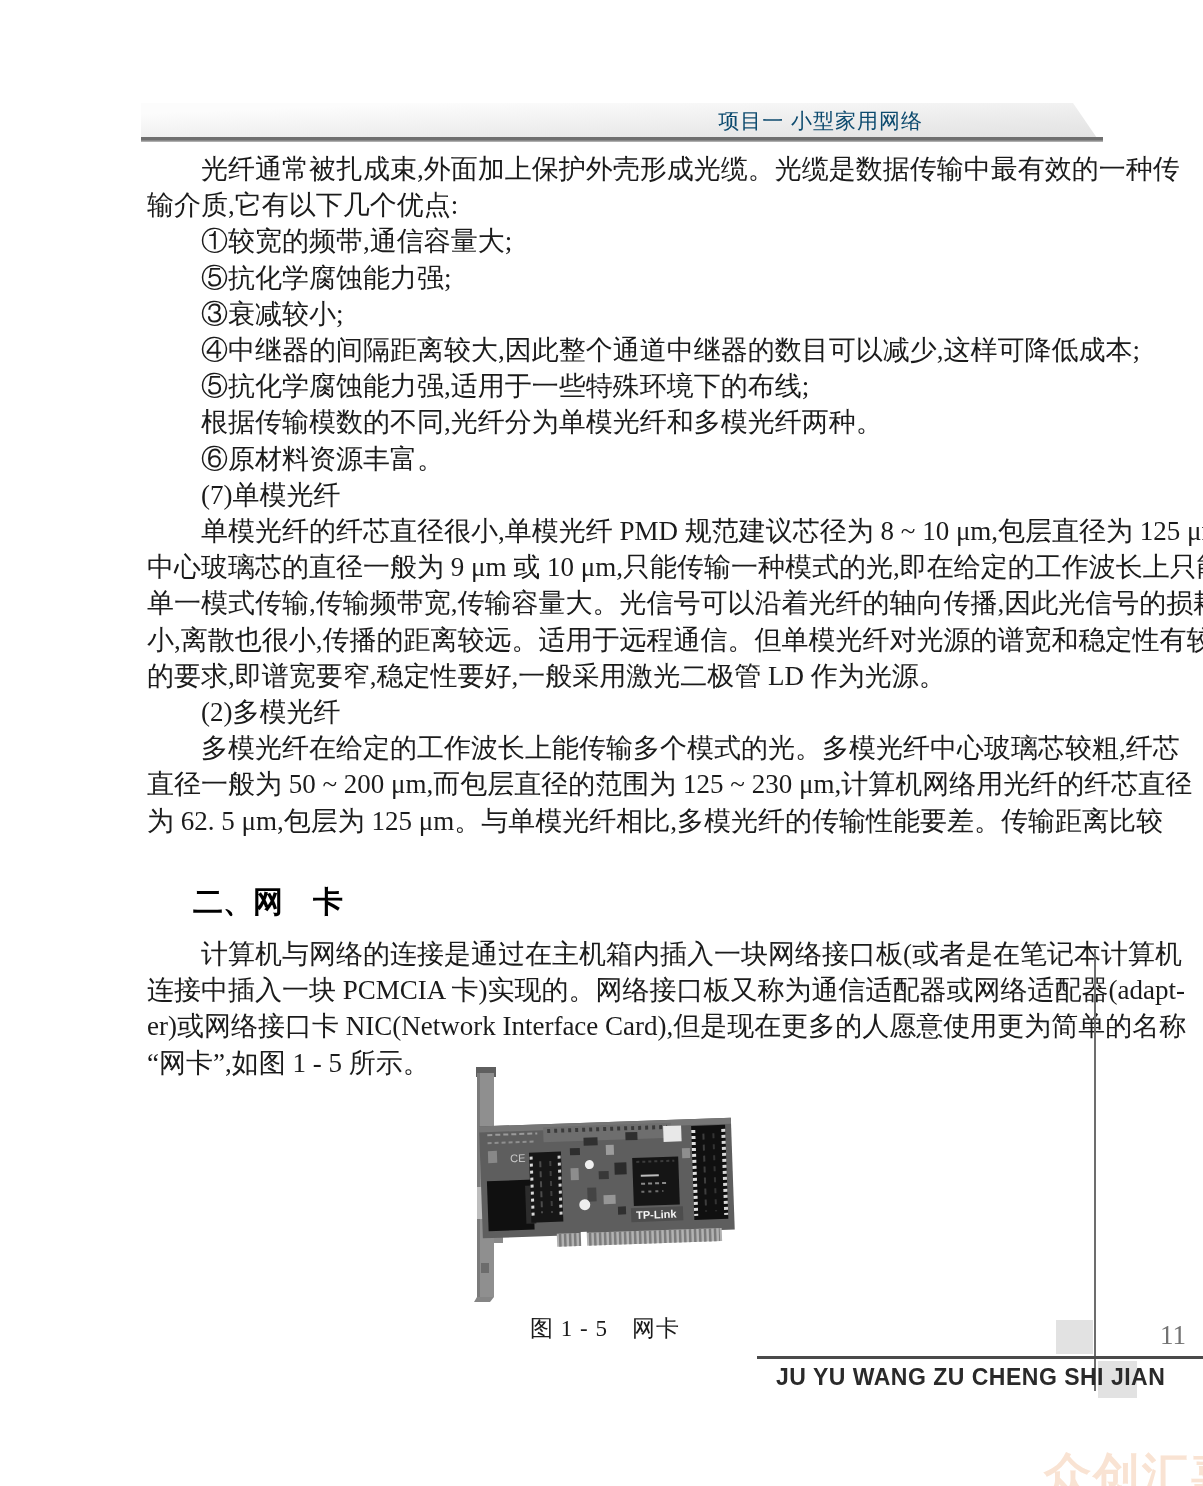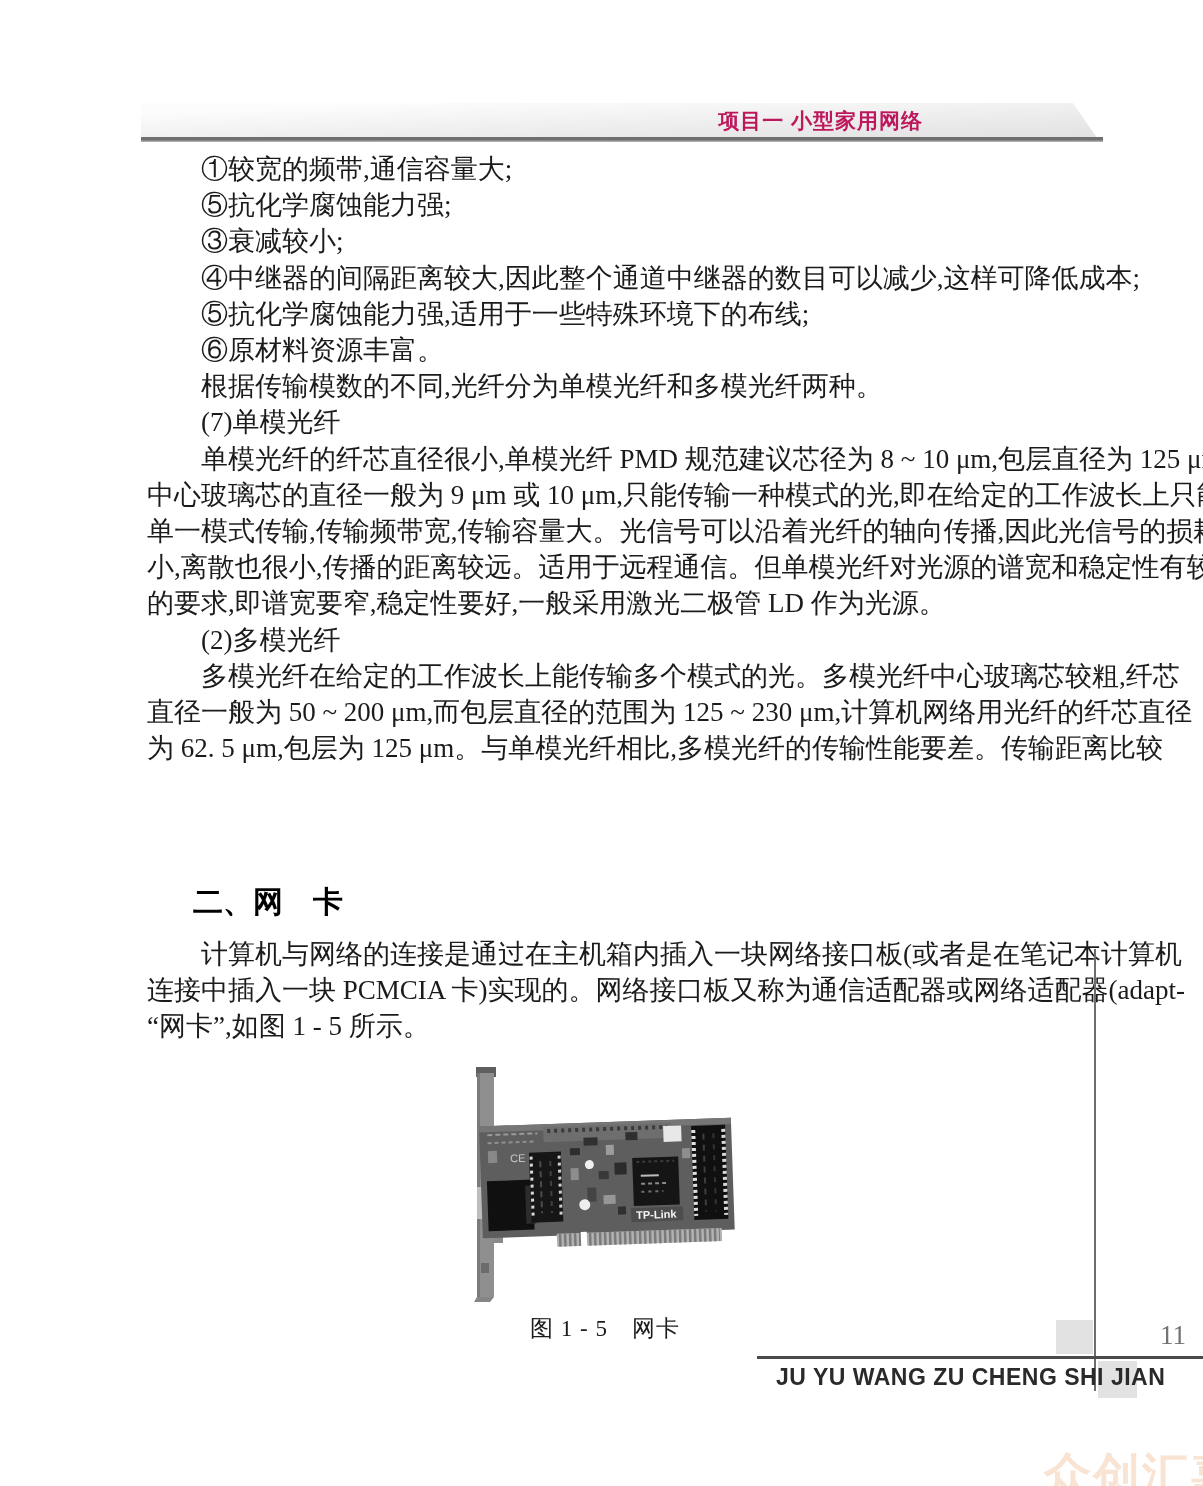--- a/index.html
+++ b/index.html
@@ -12,21 +12,21 @@
   
   .header-band{
     left:141px;top:103px;width:956px;height:35px;
     background:linear-gradient(178deg,#fcfcfc 15%,#eaeaea 70%,#e2e2e2 100%);
     clip-path:polygon(0 0,932px 0,956px 35px,0 35px);
   }
   .header-title{
     left:141px;top:103px;width:782px;height:35px;
     line-height:35px;text-align:right;
     font-family:"Liberation Sans","DejaVu Sans",sans-serif;
-    font-size:21px;color:#be185d;letter-spacing:1px;font-weight:bold;
+    font-size:21px;color:#0c4a6e;letter-spacing:1px;
   }
   .header-rule{
     left:141px;top:137px;width:962px;height:5px;
     background:linear-gradient(180deg,#6f6f6f 55%,#c0c0c0 100%);
   }
   
   .text-col{
     left:147px;width:930px;
     font-size:27px;line-height:36.2px;color:#1b1b1b;
   }
@@ -69,39 +69,43 @@
 </style>
 </head>
 <body>
 
 <div class="abs header-band"></div>
 <div class="abs header-title">项目一 小型家用网络</div>
 <div class="abs header-rule"></div>
 
 <div class="abs text-col sec1">
     <div>
+      <div class="line first">光纤通常被扎成束,外面加上保护外壳形成光缆。光缆是数据传输中最有效的一种传</div>
+      <div class="line">输介质,它有以下几个优点:</div>
+    </div>
+    <div>
       <div class="line first">①较宽的频带,通信容量大;</div>
     </div>
     <div>
       <div class="line first">⑤抗化学腐蚀能力强;</div>
     </div>
     <div>
       <div class="line first">③衰减较小;</div>
     </div>
     <div>
       <div class="line first">④中继器的间隔距离较大,因此整个通道中继器的数目可以减少,这样可降低成本;</div>
     </div>
     <div>
       <div class="line first">⑤抗化学腐蚀能力强,适用于一些特殊环境下的布线;</div>
     </div>
     <div>
+      <div class="line first">根据传输模数的不同,光纤分为单模光纤和多模光纤两种。</div>
+    </div>
+    <div>
       <div class="line first">⑥原材料资源丰富。</div>
-    </div>
-    <div>
-      <div class="line first">根据传输模数的不同,光纤分为单模光纤和多模光纤两种。</div>
     </div>
     <div>
       <div class="line first">(7)单模光纤</div>
     </div>
     <div>
       <div class="line first">单模光纤的纤芯直径很小,单模光纤 PMD 规范建议芯径为 8 ~ 10 μm,包层直径为 125 μm。</div>
       <div class="line">中心玻璃芯的直径一般为 9 μm 或 10 μm,只能传输一种模式的光,即在给定的工作波长上只能以</div>
       <div class="line">单一模式传输,传输频带宽,传输容量大。光信号可以沿着光纤的轴向传播,因此光信号的损耗很</div>
       <div class="line">小,离散也很小,传播的距离较远。适用于远程通信。但单模光纤对光源的谱宽和稳定性有较高</div>
       <div class="line">的要求,即谱宽要窄,稳定性要好,一般采用激光二极管 LD 作为光源。</div>
@@ -115,20 +119,21 @@
       <div class="line">为 62. 5 μm,包层为 125 μm。与单模光纤相比,多模光纤的传输性能要差。传输距离比较</div>
     </div>
   </div>
 
 <div class="abs section-heading">二、网　卡</div>
 
 <div class="abs text-col sec2">
     <div>
       <div class="line first">计算机与网络的连接是通过在主机箱内插入一块网络接口板(或者是在笔记本计算机</div>
       <div class="line">连接中插入一块 PCMCIA 卡)实现的。网络接口板又称为通信适配器或网络适配器(adapt-</div>
+      <div class="line">er)或网络接口卡 NIC(Network Interface Card),但是现在更多的人愿意使用更为简单的名称</div>
       <div class="line">“网卡”,如图 1 - 5 所示。</div>
     </div>
   </div>
 
 <div class="abs figure-wrap">
   <svg width="270" height="235" viewBox="0 0 270 235">
 
     <g>
       <rect x="9" y="0" width="20" height="10" fill="#5f5f5f"></rect>
       <rect x="10" y="6" width="17" height="224" fill="#8f8f8f"></rect>

